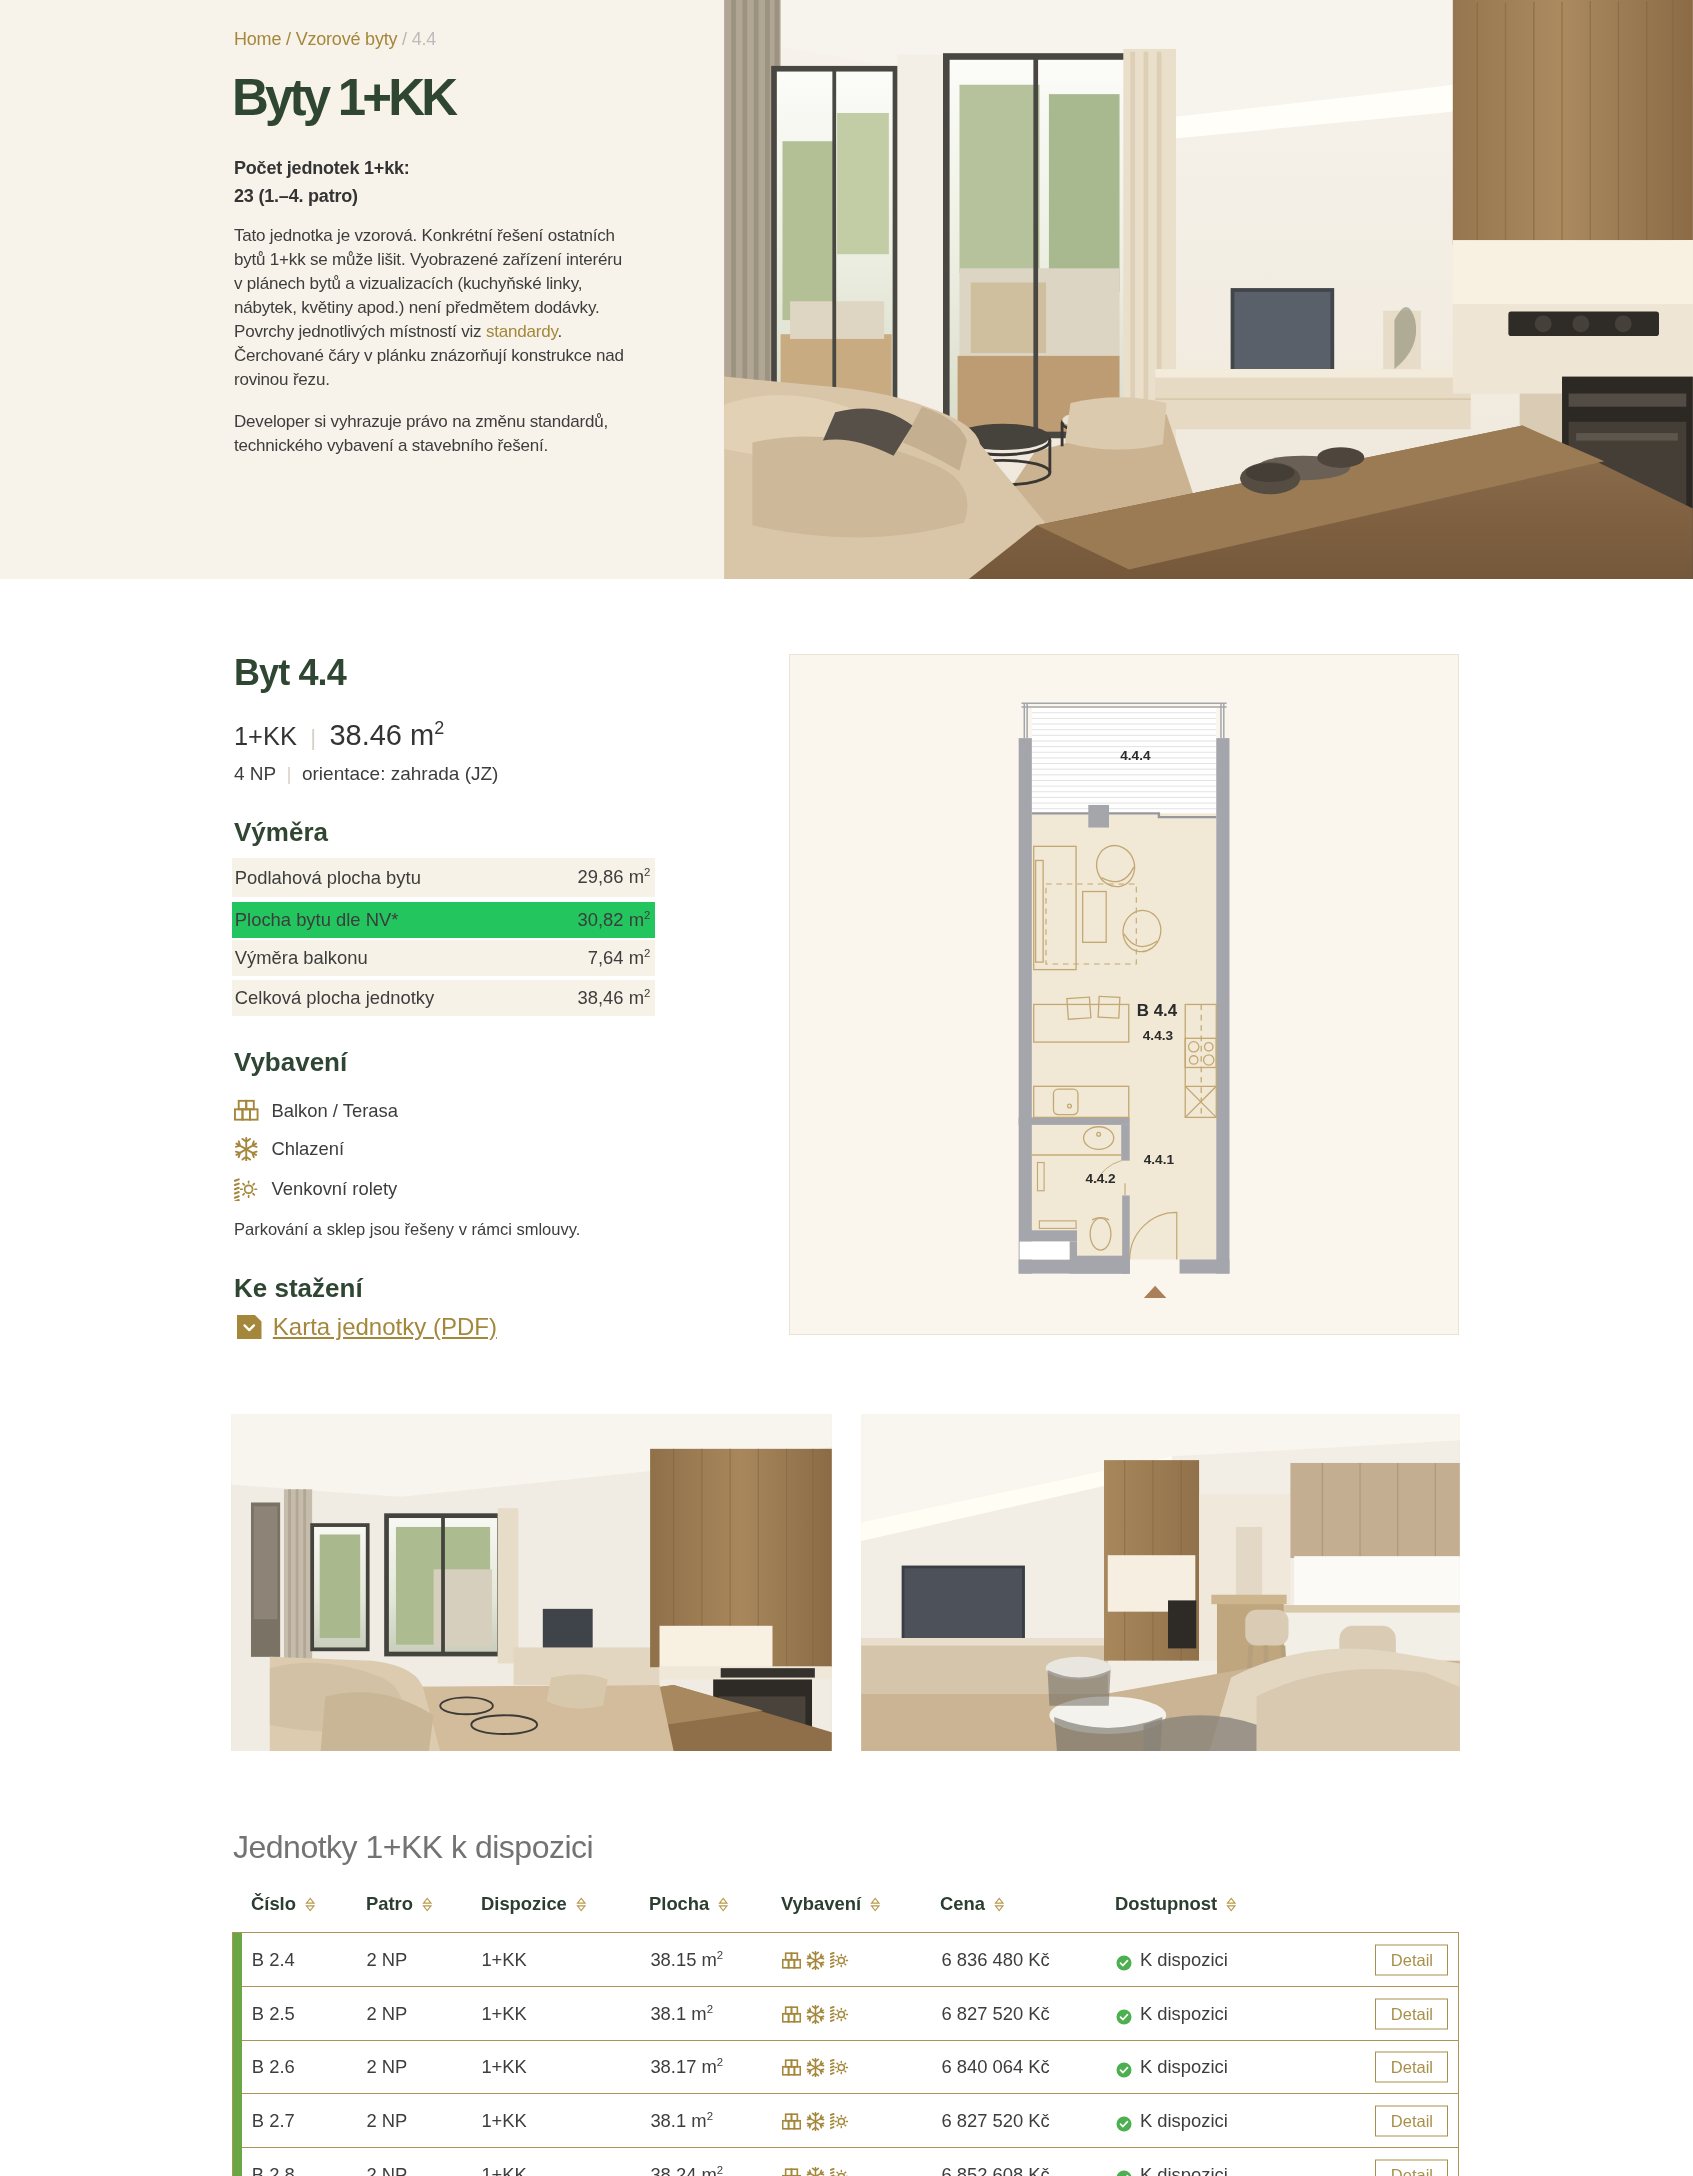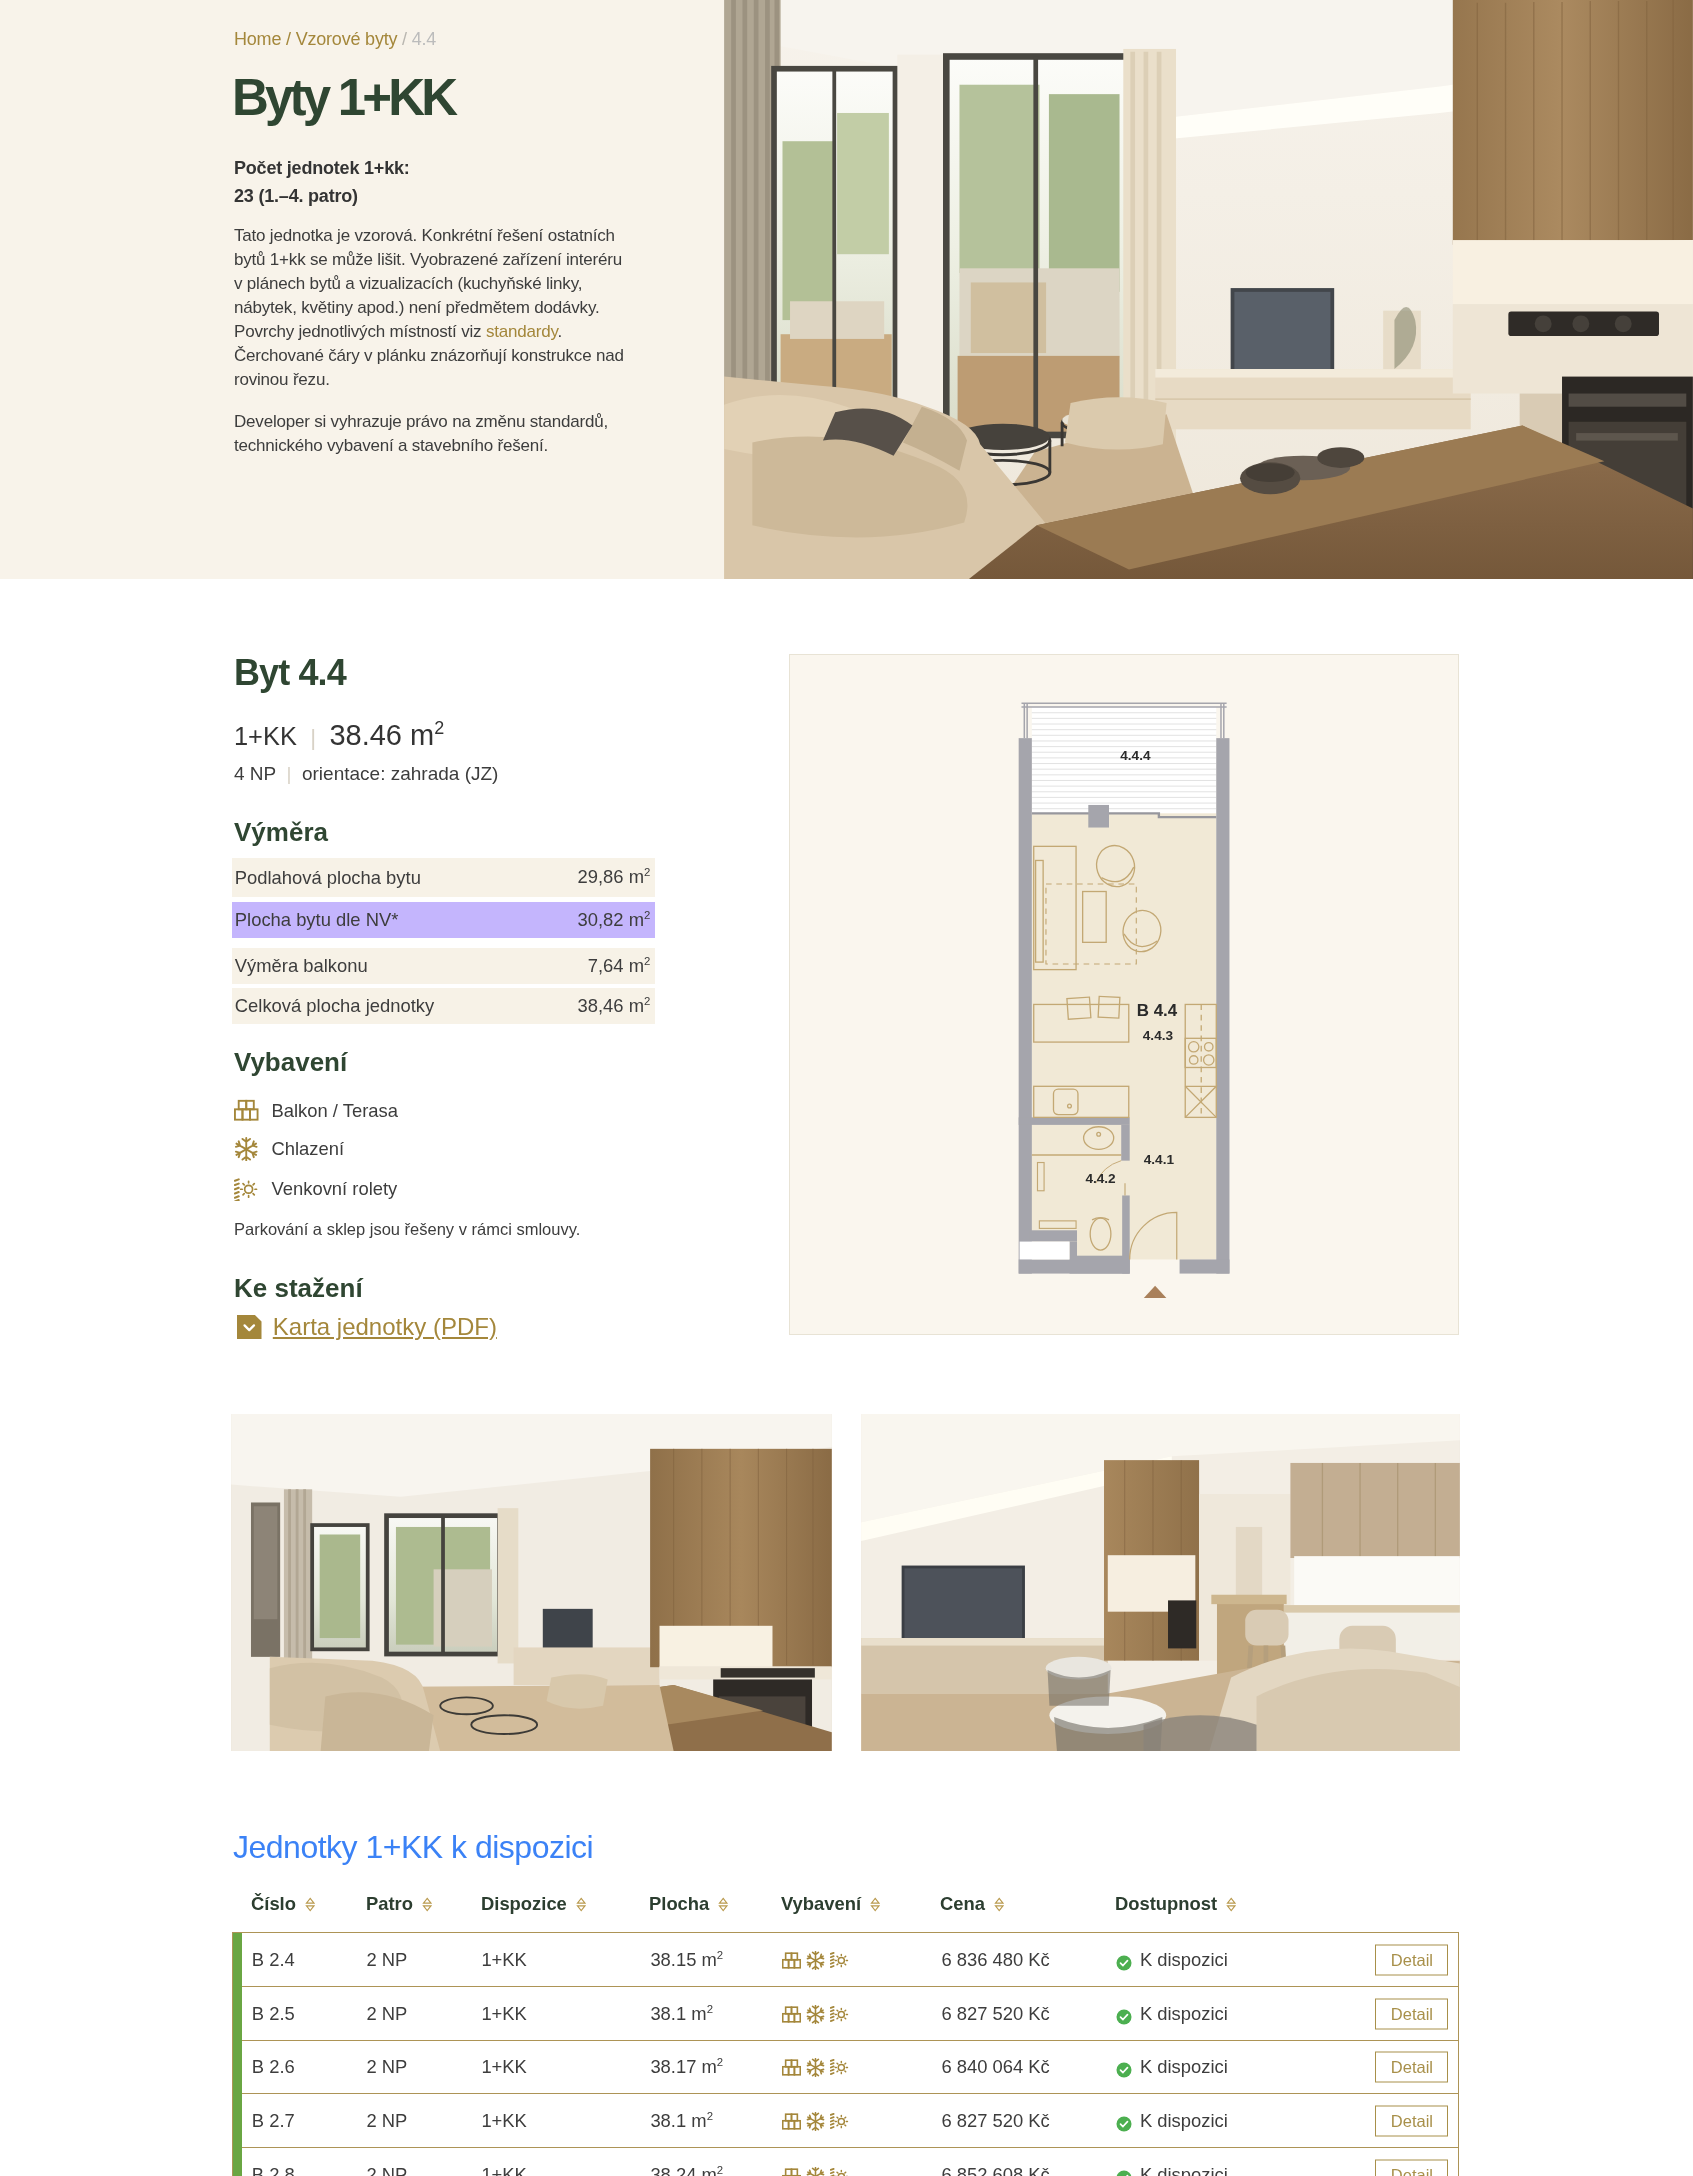--- a/index.html
+++ b/index.html
@@ -181,21 +181,21 @@
 
   <h3 class="abs" style="left:234px;top:817px;font-size:26px;">Výměra</h3>
 
   <div class="abs" id="areaTable" style="left:232px;top:858px;width:423px;font-size:18.4px;color:#3d3d3d;">
 
     <div style="height:39px;background:#f7f2e7;margin-bottom:4.7px;display:flex;align-items:center;justify-content:space-between;padding:0 4.7px 0 2.8px;">
       <span>Podlahová plocha bytu</span>
         <span>29,86 m<sup>2</sup></span>
     </div>
 
-    <div style="height:36px;background:#c4b5fd;margin-bottom:10px;display:flex;align-items:center;justify-content:space-between;padding:0 4.7px 0 2.8px;">
+    <div style="height:36px;background:#22c55e;margin-bottom:2px;display:flex;align-items:center;justify-content:space-between;padding:0 4.7px 0 2.8px;">
       <span>Plocha bytu dle NV*</span>
         <span>30,82 m<sup>2</sup></span>
     </div>
 
     <div style="height:36px;background:#f7f2e7;margin-bottom:4.7px;display:flex;align-items:center;justify-content:space-between;padding:0 4.7px 0 2.8px;">
       <span>Výměra balkonu</span>
         <span>7,64 m<sup>2</sup></span>
     </div>
 
     <div style="height:36px;background:#f7f2e7;display:flex;align-items:center;justify-content:space-between;padding:0 4.7px 0 2.8px;">
@@ -544,21 +544,21 @@
     <path d="M205 322 Q262 345 320 322 L318 358 L208 358 Z" fill="#6e6a63" opacity="0.6"></path>
     <ellipse cx="231" cy="270" rx="35" ry="12" fill="#e9e6df"></ellipse>
     <path d="M198 272 Q231 288 265 272 L263 310 L200 310 Z" fill="#6e6a63" opacity="0.55"></path>
 
     <path d="M393 280 Q470 240 560 252 L636 265 L636 358 L370 358 Z" fill="#e3d7c2"></path>
     <path d="M420 300 Q500 260 600 275 L636 290 L636 358 L420 358 Z" fill="#d8c9b0"></path>
     <path d="M300 330 Q360 310 420 330 L420 358 L300 358 Z" fill="#8a837a" opacity="0.8"></path>
   </svg>
   </div>
 
-  <div class="abs" style="left:233px;top:1829px;font-size:32px;color:#3b82f6;letter-spacing:-0.5px;">Jednotky 1+KK k dispozici</div>
+  <div class="abs" style="left:233px;top:1829px;font-size:32px;color:#737373;letter-spacing:-0.5px;">Jednotky 1+KK k dispozici</div>
 
   <div class="abs" id="unitsHead" style="left:232px;top:1893px;width:1227px;height:26px;font-size:18.4px;font-weight:700;color:#2c3e30;">
     <span class="abs hcell" style="left:19px;">Číslo <svg class="sorticon" width="10.4" height="15" viewBox="0 0 11 16">
           <path d="M5.5 1.5 L9.5 6.5 H1.5 Z M1.5 9.5 H9.5 L5.5 14.5 Z" fill="none" stroke="#b99a4e" stroke-width="1.2"></path>
         </svg></span>
     <span class="abs hcell" style="left:134px;">Patro <svg class="sorticon" width="10.4" height="15" viewBox="0 0 11 16">
           <path d="M5.5 1.5 L9.5 6.5 H1.5 Z M1.5 9.5 H9.5 L5.5 14.5 Z" fill="none" stroke="#b99a4e" stroke-width="1.2"></path>
         </svg></span>
     <span class="abs hcell" style="left:249px;">Dispozice <svg class="sorticon" width="10.4" height="15" viewBox="0 0 11 16">
           <path d="M5.5 1.5 L9.5 6.5 H1.5 Z M1.5 9.5 H9.5 L5.5 14.5 Z" fill="none" stroke="#b99a4e" stroke-width="1.2"></path>

